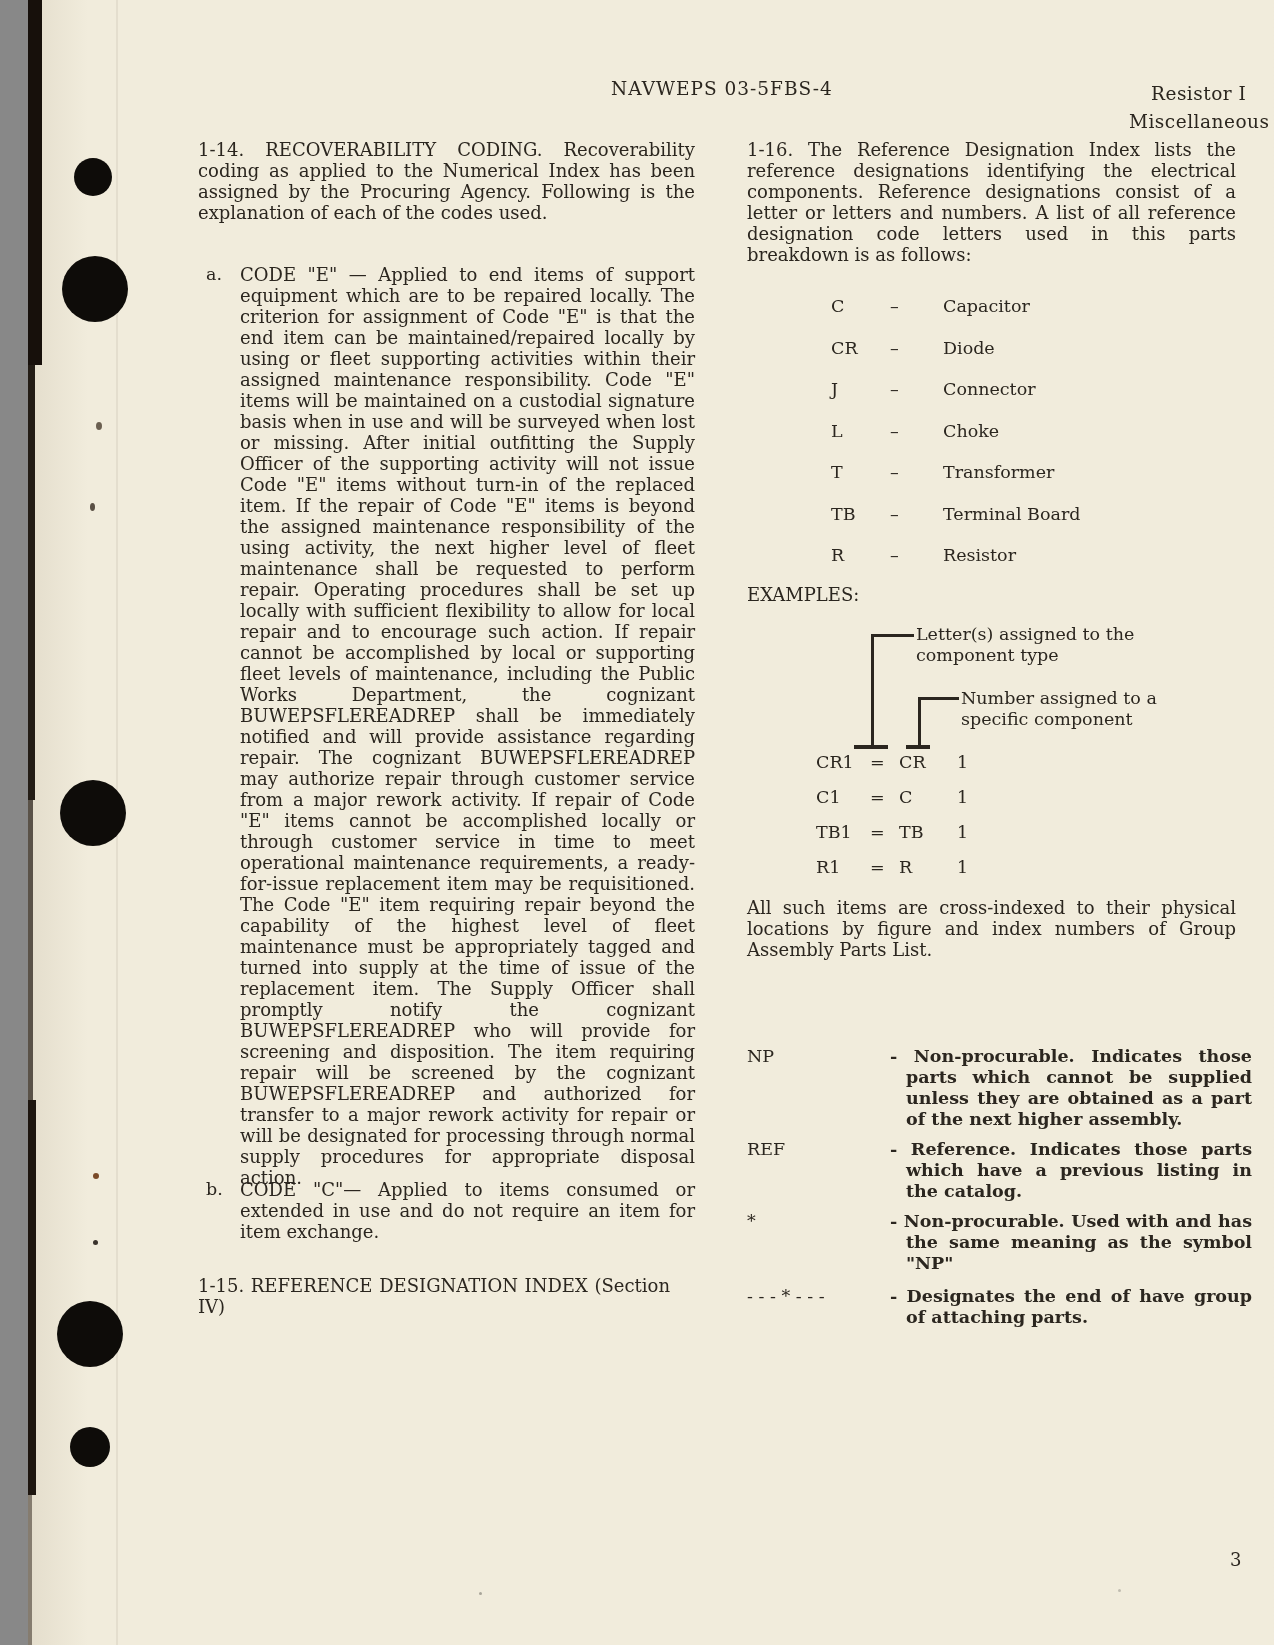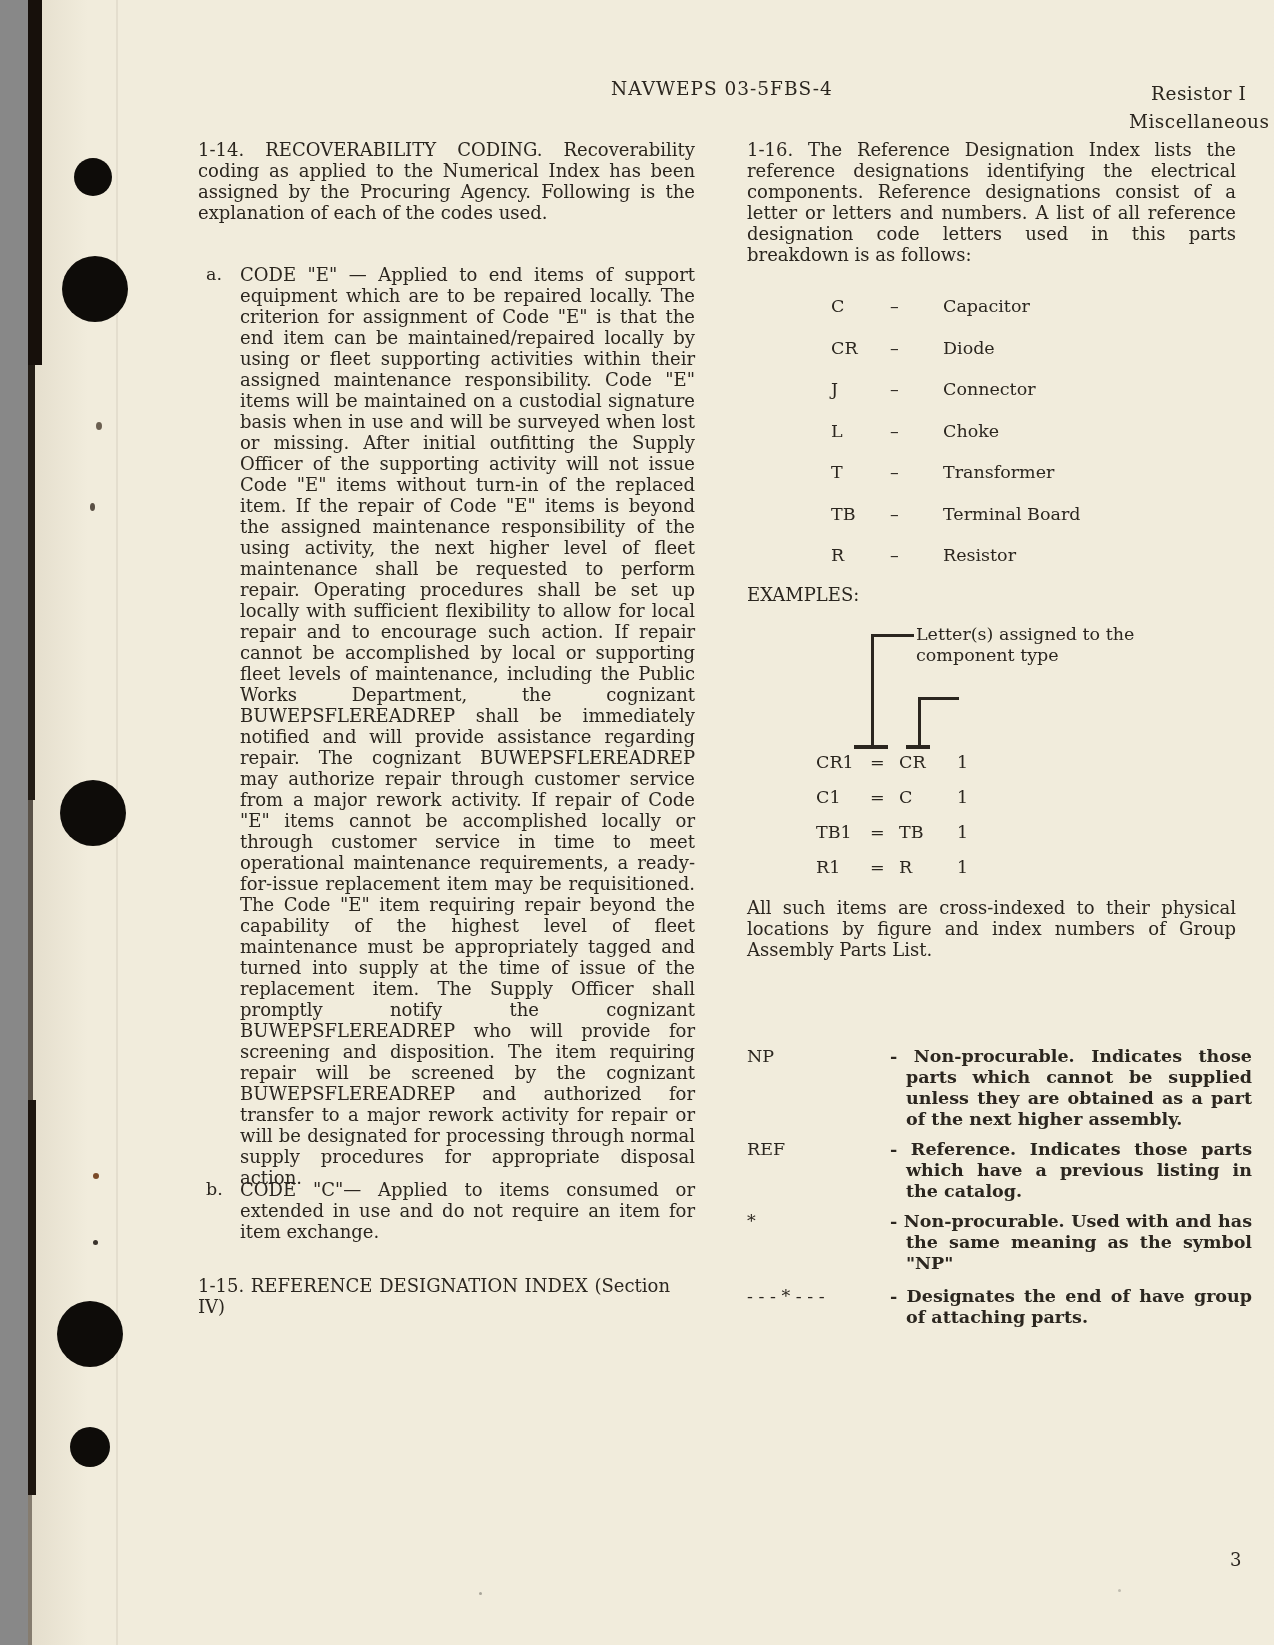--- a/index.html
+++ b/index.html
@@ -129,20 +129,21 @@
   </div>
 
   <div class="abs body-text" style="left:719px;top:584px;">EXAMPLES:</div>
 
   <div class="line" style="left:843px;top:634px;width:3px;height:114px;"></div>
   <div class="line" style="left:843px;top:634px;width:43px;height:3px;"></div>
   <div class="abs callout" style="left:888px;top:624px;width:305px;">Letter(s) assigned to the component type</div>
 
   <div class="line" style="left:890px;top:697px;width:3px;height:51px;"></div>
   <div class="line" style="left:890px;top:697px;width:41px;height:3px;"></div>
+  <div class="abs callout" style="left:933px;top:688px;width:268px;">Number assigned to a specific component</div>
 
   <div class="line" style="left:826px;top:745px;width:34px;height:4px;"></div>
   <div class="line" style="left:878px;top:745px;width:24px;height:4px;"></div>
 
   <div class="abs" style="left:760px;top:752px;width:489px;">
     <div class="ex-row">
       <span class="id">CR1</span>
       <span class="eq">=</span>
       <span class="letters">CR</span>
       <span class="num">1</span>

